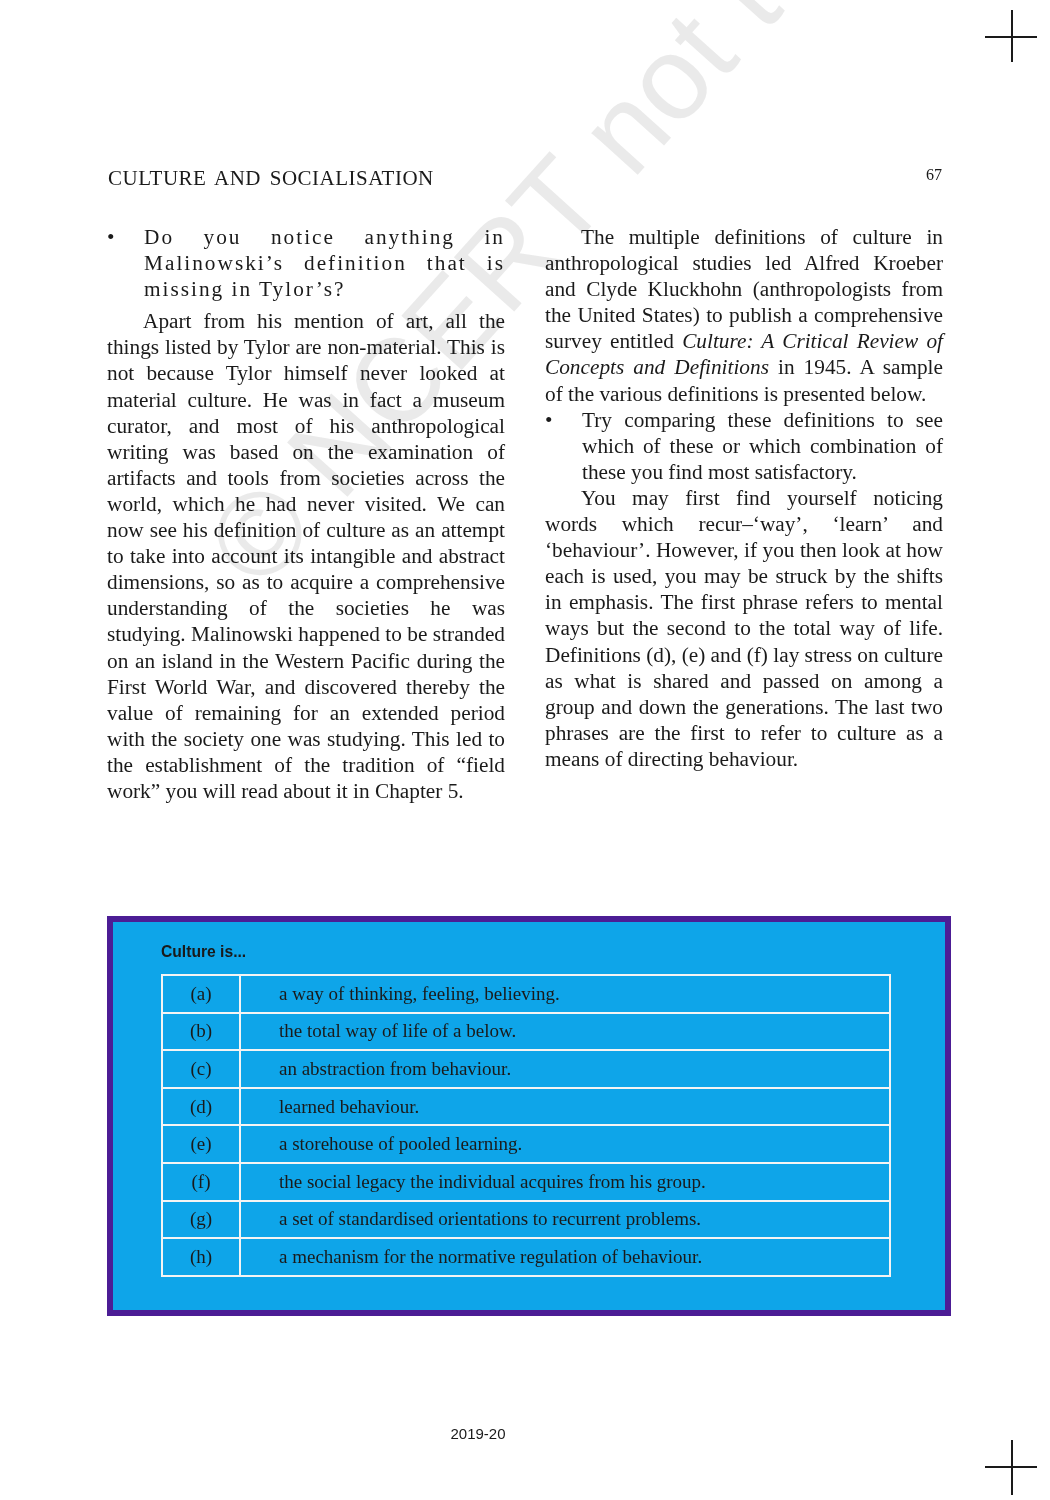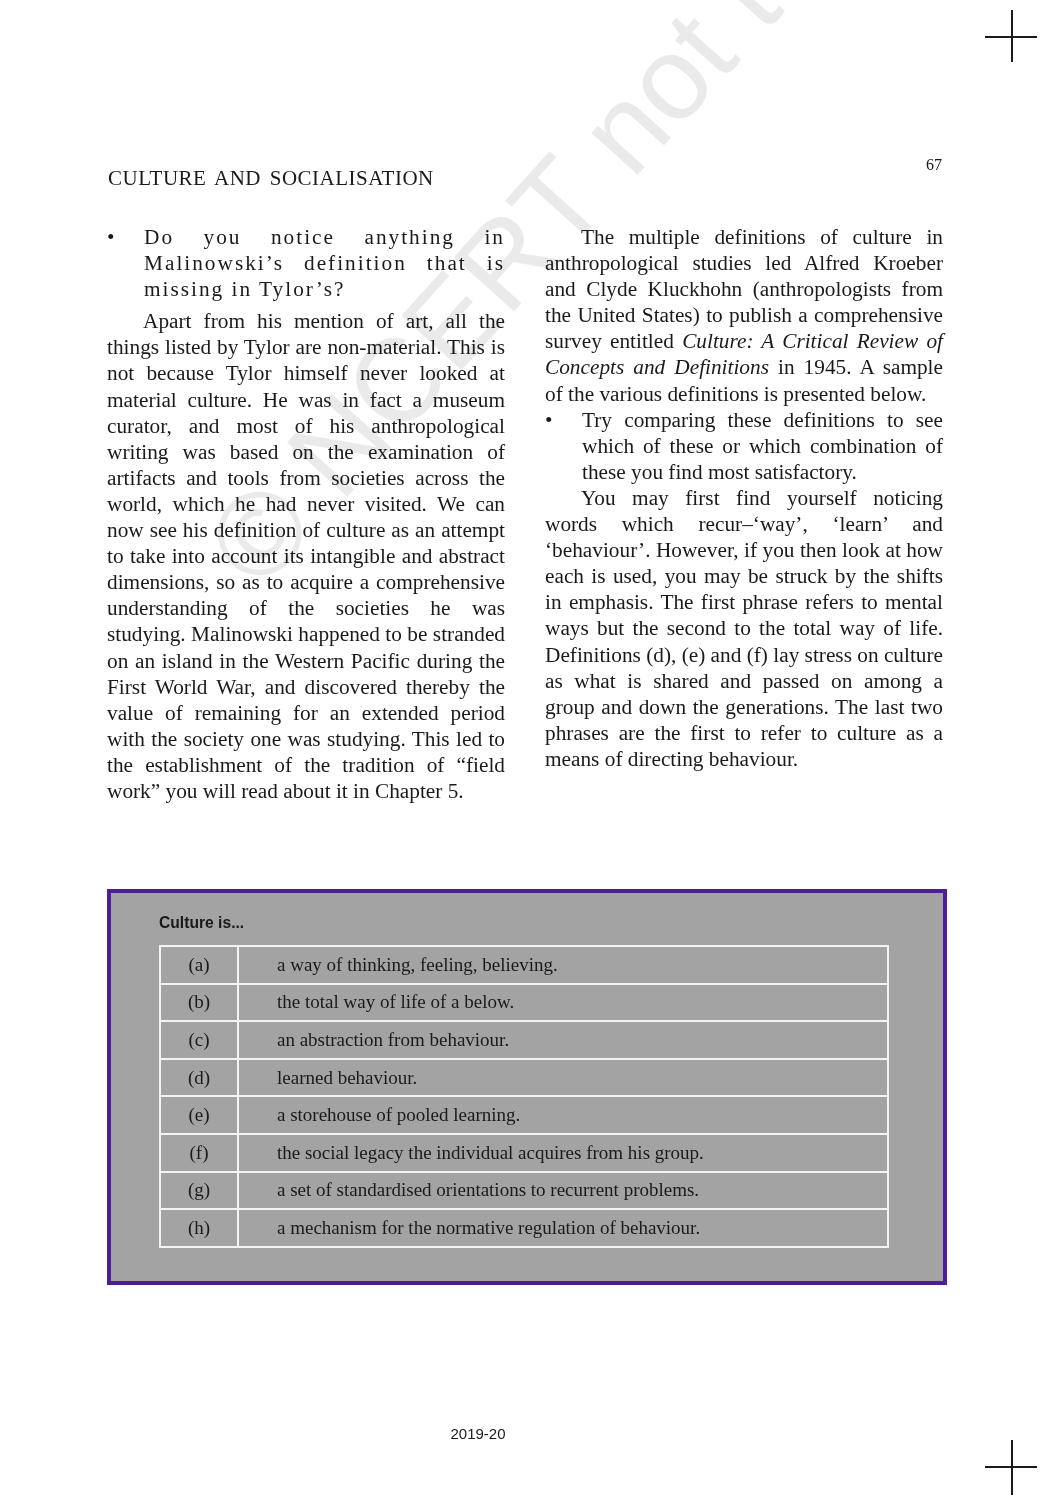--- a/index.html
+++ b/index.html
@@ -1,31 +1,31 @@
 <!DOCTYPE html>
 <html><head>
 <meta charset="utf-8">
 <style>
   html, body { margin: 0; padding: 0; background: #ffffff; }
   body { width: 1050px; height: 1500px; position: relative; overflow: hidden; font-family: "DejaVu Serif", serif; color: #1a1a1a; }
   .crop { position: absolute; }
   .crop .h { position: absolute; background: #1a1a1a; height: 2px; }
   .crop .v { position: absolute; background: #1a1a1a; width: 2px; }
   .running-head { position: absolute; top: 166px; left: 108px; font-size: 21px; letter-spacing: 0.5px; font-family: "Liberation Serif", serif; word-spacing: 3px; }
-  .page-num { position: absolute; top: 156px; right: 108px; font-size: 16px; font-family: "Liberation Serif", serif; margin-left: 17px; }
+  .page-num { position: absolute; top: 166px; right: 108px; font-size: 16px; font-family: "Liberation Serif", serif; margin-left: 17px; }
   .col { position: absolute; top: 224px; width: 398px; font-family: "Liberation Serif", serif; font-size: 21.3px; line-height: 26.1px; text-align: justify; }
   .col.left { left: 107px; }
   .col.right { left: 545px; }
   .col p { margin: 0; }
   .indent { text-indent: 36px; }
   .bullet { display: flex; margin-bottom: 6px; }
   .bullet .dot { width: 37px; flex: none; }
   .bullet .txt { flex: 1; text-align: justify; }
   .spaced { letter-spacing: 2px; }
-  .box { position: absolute; left: 107px; top: 889px; width: 832px; height: 388px; background: #a3a3a3; border: 4px solid #4c1d95; }
+  .box { position: absolute; left: 107px; top: 916px; width: 832px; height: 388px; background: #0ea5e9; border: 6px solid #4c1d95; }
   .box-title { position: absolute; left: 48px; top: 20px; font-family: "Liberation Sans", sans-serif; font-weight: bold; font-size: 17px; transform: scaleX(0.92); transform-origin: left; }
   .def-table { position: absolute; left: 48px; top: 52px; width: 730px; border-collapse: collapse; }
   .def-table td { border: 2px solid #f4f4f4; height: 35.6px; font-family: "Liberation Serif", serif; font-size: 19px; padding: 0; }
   .def-table td.key { width: 76px; text-align: center; }
   .def-table td.val { padding-left: 38px; }
   .watermark { position: absolute; left: 180px; top: 520px; font-family: "Liberation Sans", sans-serif; font-size: 118px; color: rgba(180,180,180,0.28); transform: rotate(-48deg); transform-origin: left top; white-space: nowrap; pointer-events: none; }
   .footer { position: absolute; top: 1425px; left: 0; width: 956px; text-align: center; font-family: "Liberation Sans", sans-serif; font-size: 15px; }
   em { }
 </style>
 </head>

